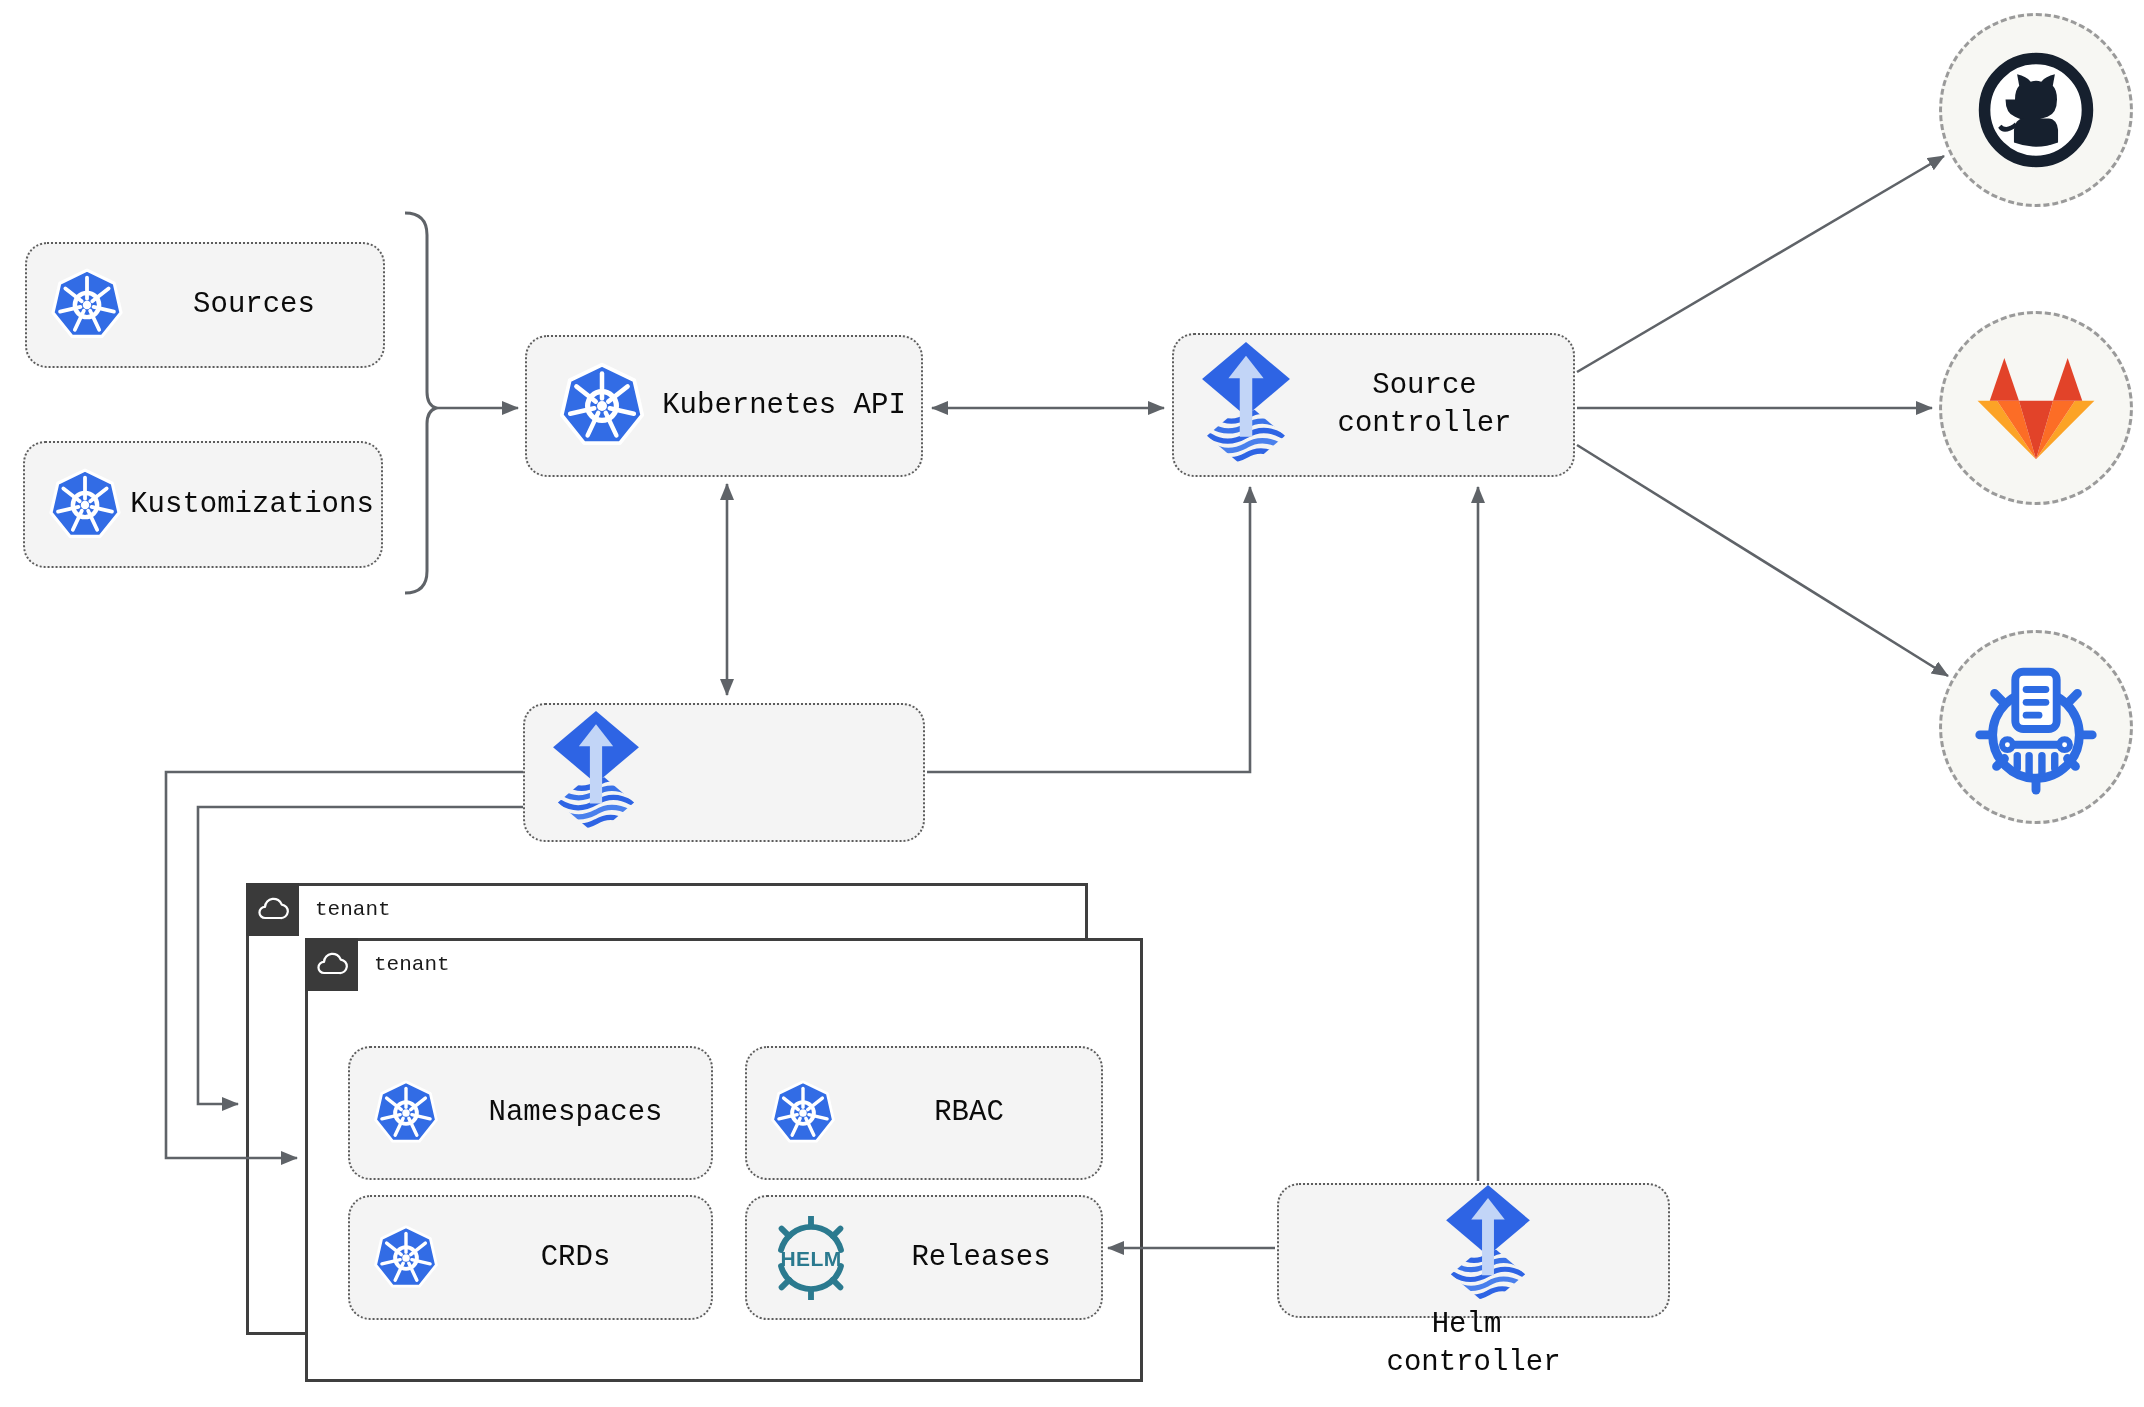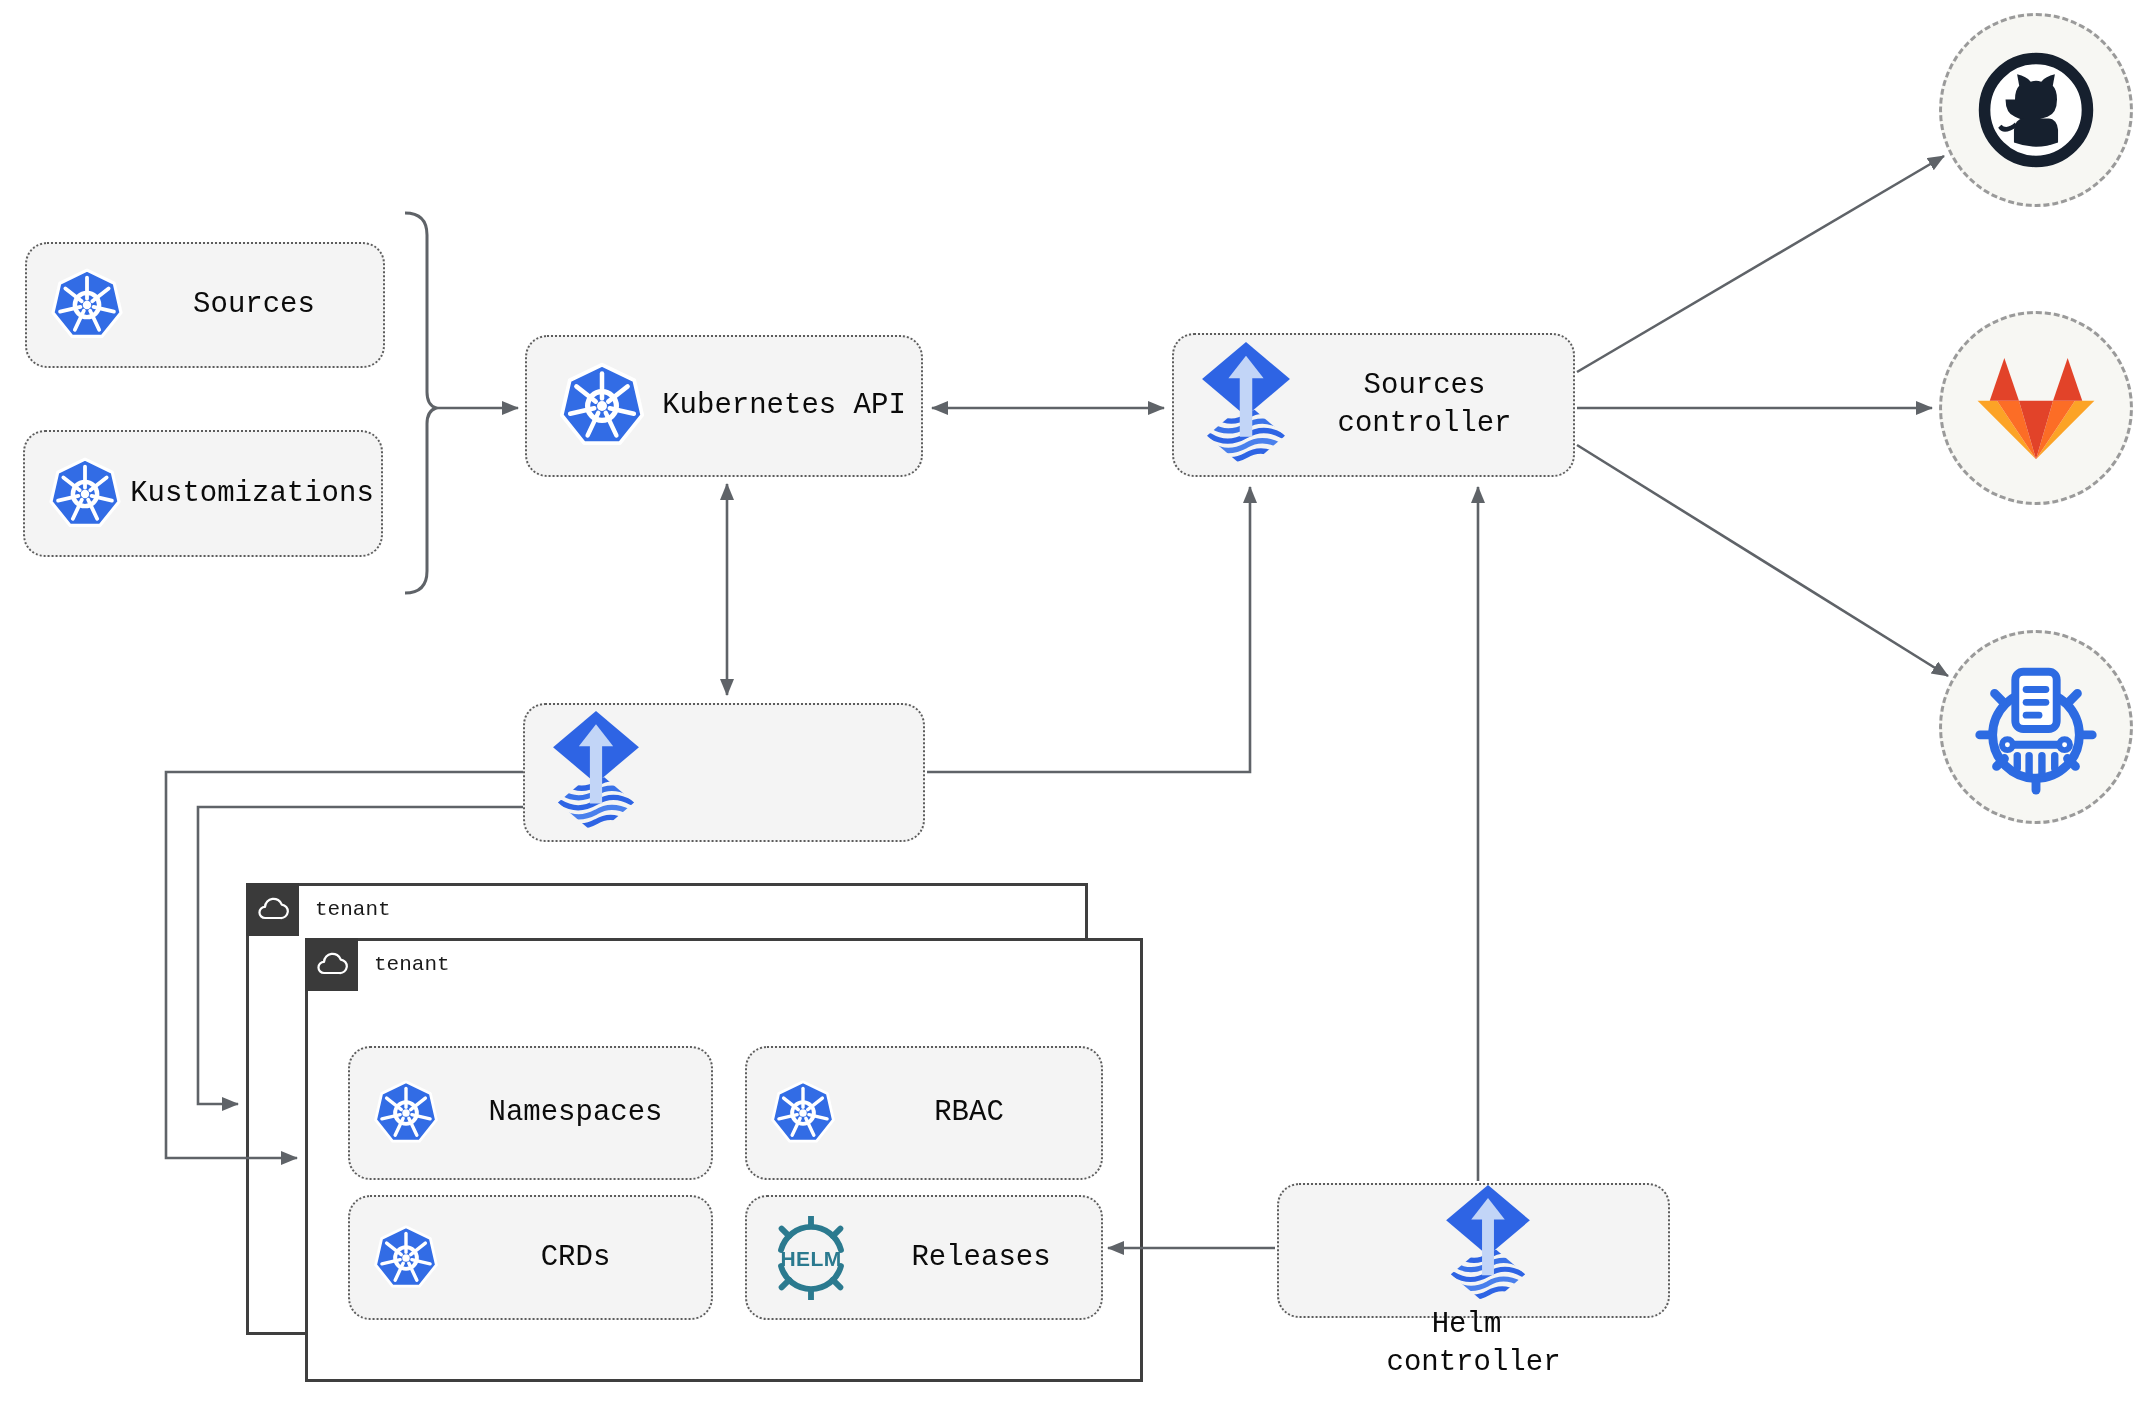--- a/index.html
+++ b/index.html
@@ -155,21 +155,21 @@
 
   <div class="node" style="left:25px;top:242px;width:360px;height:126px;">
     <span class="icon-wrap" style="margin-left:22px;">
       <svg width="76" height="76" viewBox="0 0 72 72">
           <use href="#k8s-logo"></use>
         </svg>
     </span>
     <span class="label">Sources</span>
   </div>
 
-  <div class="node" style="left:23px;top:430px;width:360px;height:127px;">
+  <div class="node" style="left:23px;top:441px;width:360px;height:127px;">
     <span class="icon-wrap" style="margin-left:22px;">
       <svg width="76" height="76" viewBox="0 0 72 72">
           <use href="#k8s-logo"></use>
         </svg>
     </span>
     <span class="label">Kustomizations</span>
   </div>
 
   <div class="node" style="left:525px;top:335px;width:398px;height:142px;">
     <span class="icon-wrap" style="margin-left:30px;">
@@ -179,21 +179,21 @@
     </span>
     <span class="label">Kubernetes API</span>
   </div>
 
   <div class="node two-line" style="left:1172px;top:333px;width:403px;height:144px;">
     <span class="icon-wrap" style="margin-left:28px;">
       <svg width="88" height="127" viewBox="0 0 90 130">
           <use href="#flux-logo"></use>
         </svg>
     </span>
-    <span class="label" style="max-width:190px;margin:0 auto;">Sources controller</span>
+    <span class="label" style="max-width:190px;margin:0 auto;">Source controller</span>
   </div>
 
   <div class="node two-line" style="left:523px;top:703px;width:402px;height:139px;">
     <span class="icon-wrap" style="margin-left:28px;">
       <svg width="86" height="124" viewBox="0 0 90 130">
           <use href="#flux-logo"></use>
         </svg>
     </span>
   </div>
 

